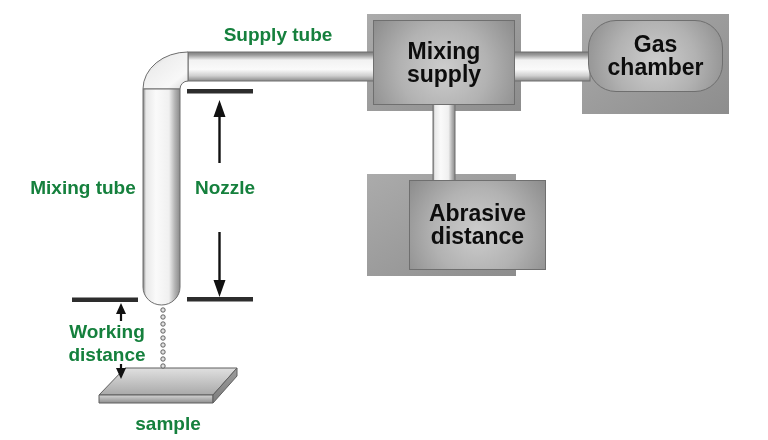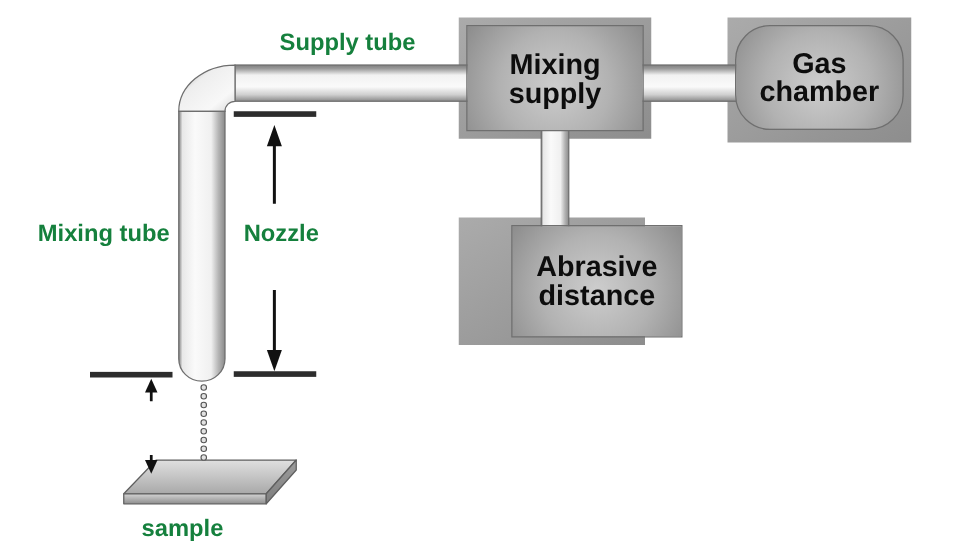--- a/index.html
+++ b/index.html
@@ -114,29 +114,33 @@
       <polygon points="121,303 116,314 126,314" fill="#111111"></polygon>
       <line x1="121" y1="364" x2="121" y2="369" stroke="#111111" stroke-width="2.2"></line>
       <polygon points="121,379 116,368 126,368" fill="#111111"></polygon>
     </g>
   </svg>
 
   <div class="pbox" style="left:373px;top:20px;width:142px;height:85px;">
     <span>Mixing</span>
     <span>supply</span>
   </div>
-  <div class="pbox" style="left:588px;top:20px;width:135px;height:84px;border-radius:28px;">
+  <div class="pbox" style="left:588px;top:20px;width:135px;height:72px;border-radius:28px;">
     <span>Gas</span>
     <span>chamber</span>
   </div>
   <div class="pbox" style="left:373px;top:180px;width:137px;height:90px;margin-left:36px;">
     <span>Abrasive</span>
     <span>distance</span>
   </div>
 
   <div class="dlabel" style="left:278px;top:23px;">Supply tube</div>
   <div class="dlabel" style="left:83px;top:176px;">Mixing tube</div>
   <div class="dlabel" style="left:225px;top:176px;text-align:right;">
     <span style="display:block">Nozzle</span>
   </div>
-  <div class="dlabel" style="left:146px;top:412px;">sample</div>
+  <div class="dlabel" style="left:107px;top:320px;">
+    <span style="display:block">Working</span>
+    <span style="display:block">distance</span>
+  </div>
+  <div class="dlabel" style="left:168px;top:412px;">sample</div>
 
 </div>
 
 </body></html>

